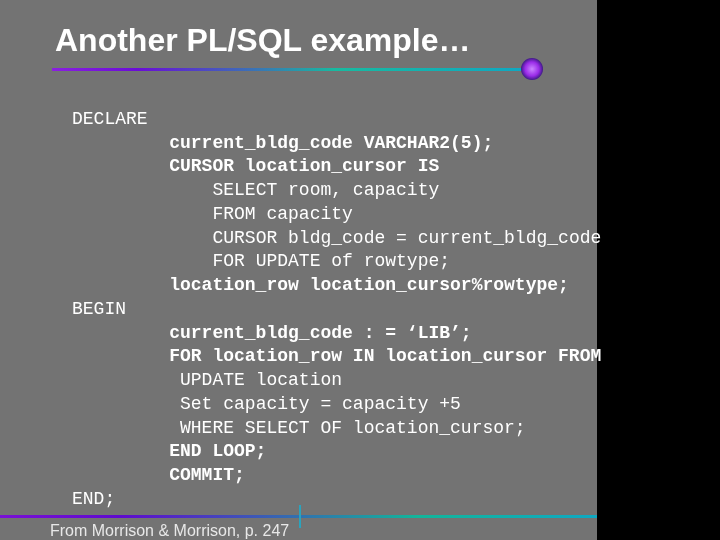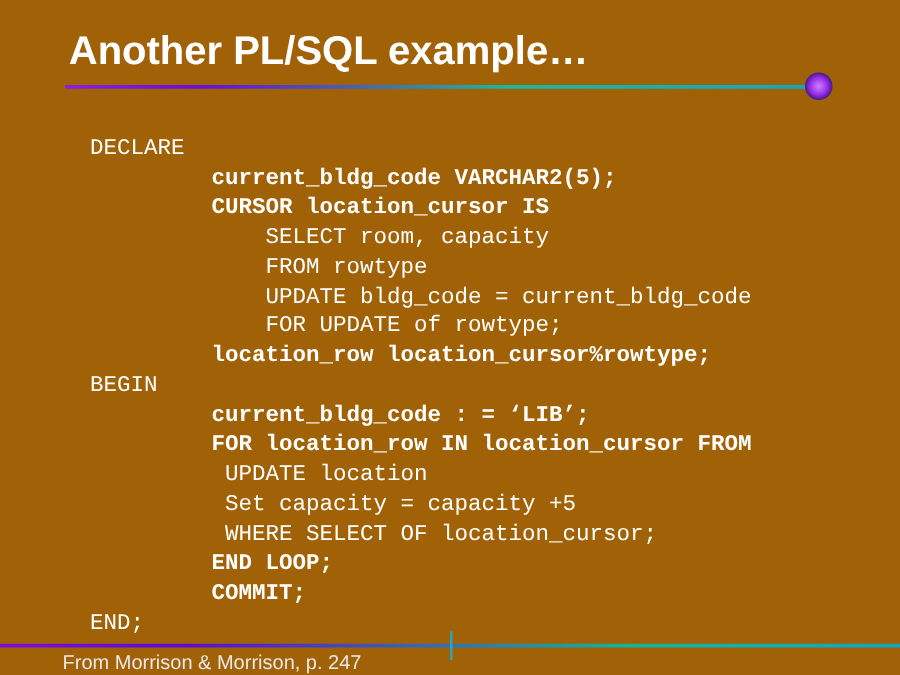--- a/index.html
+++ b/index.html
@@ -5,23 +5,23 @@
   html, body {
     margin: 0;
     padding: 0;
     width: 720px;
     height: 540px;
     background: #000;
     overflow: hidden;
     font-family: Tahoma, Arial, sans-serif;
   }
   .slide {
-    width: 720px;
+    width: 597px;
     height: 540px;
-    background: #a16207;
+    background: #737373;
     position: relative;
     box-sizing: border-box;
   }
   .title {
     color: #fff;
     font-size: 32px;
     font-weight: 600;
     padding-top: 22px;
     padding-left: 55px;
   }
@@ -96,22 +96,22 @@
 
 <div class="slide">
   <div class="title">Another PL/SQL example…</div>
   <div class="rule"></div>
 
   <div class="code">
 <span>DECLARE</span>
 <span class="ind1">current_bldg_code VARCHAR2(5);</span>
 <span class="ind1">CURSOR location_cursor IS</span>
 <span class="ind2">SELECT room, capacity</span>
-<span class="ind2">FROM rowtype</span>
-<span class="ind2">UPDATE bldg_code = current_bldg_code</span>
+<span class="ind2">FROM capacity</span>
+<span class="ind2">CURSOR bldg_code = current_bldg_code</span>
 <span class="ind2">FOR UPDATE of rowtype;</span>
 <span class="ind1">location_row location_cursor%rowtype;</span>
 <span>BEGIN</span>
 <span class="ind1">current_bldg_code : = ‘LIB’;</span>
 <span class="ind1">FOR location_row IN location_cursor FROM</span>
 <span class="ind3">UPDATE location</span>
 <span class="ind3">Set capacity = capacity +5</span>
 <span class="ind3">WHERE SELECT OF location_cursor;</span>
 <span class="ind1">END LOOP;</span>
 <span class="ind1">COMMIT;</span>

